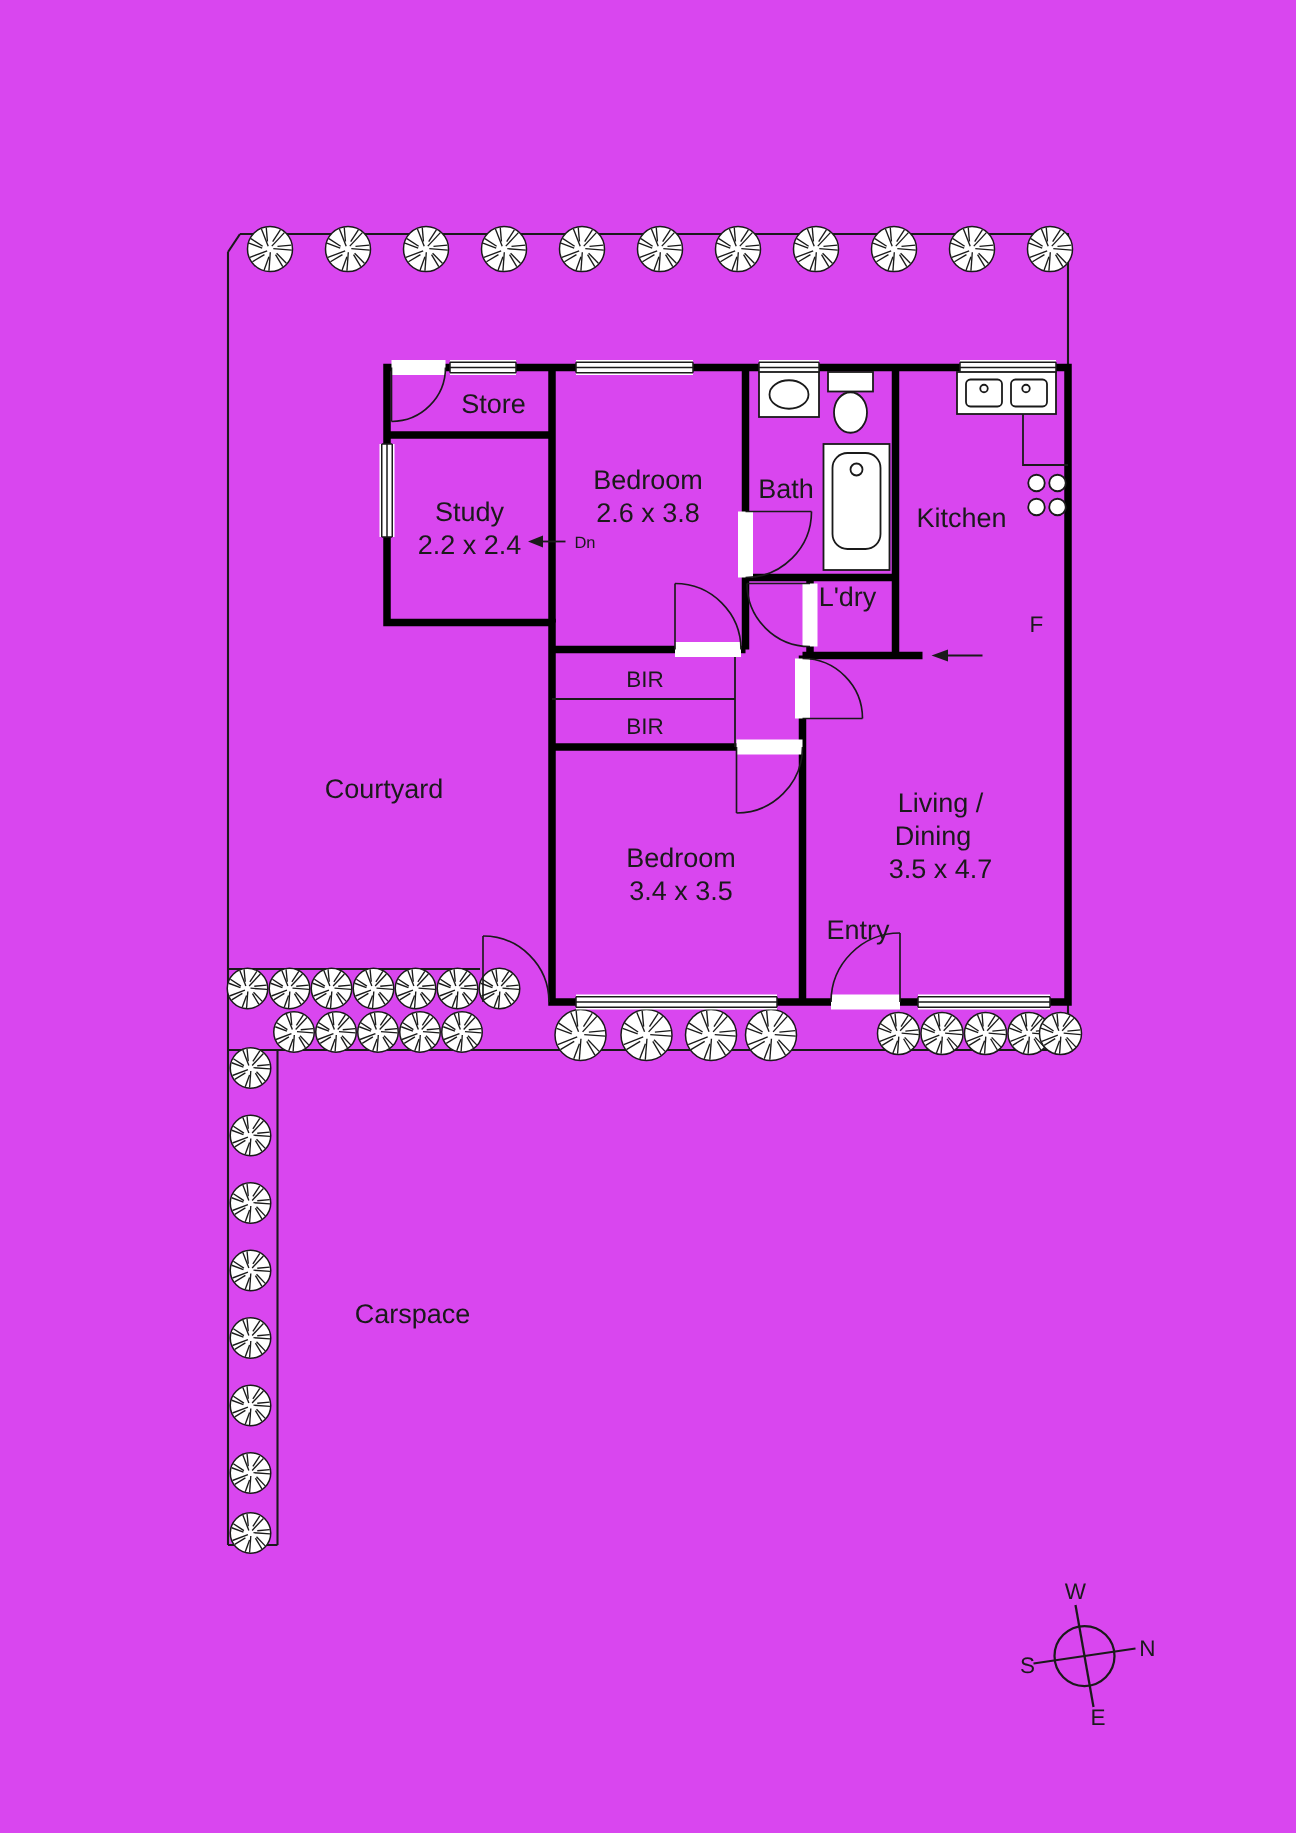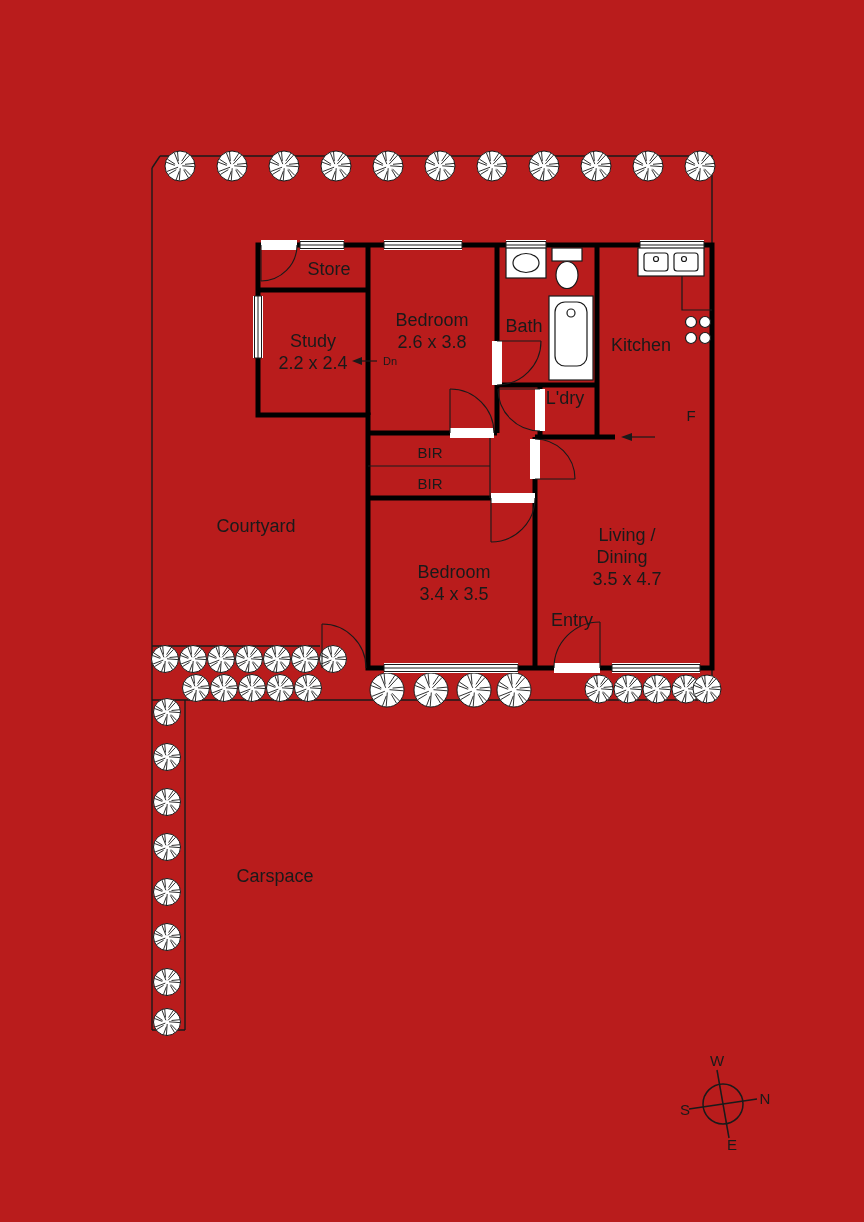--- a/index.html
+++ b/index.html
@@ -1,16 +1,16 @@
 <!DOCTYPE html>
 <html><head>
 <meta charset="utf-8">
 <style>
   html,body{margin:0;padding:0;background:#ffffff}
-  .canvas{position:relative;width:864px;height:1222px;background:#b91c1c;
+  .canvas{position:relative;width:864px;height:1222px;background:#d946ef;
           font-family:"Liberation Sans",sans-serif;overflow:hidden}
   svg{display:block}
   svg text{fill:#1a1a1a}
   .room{font-size:18px}
   .small{font-size:15px}
   .tiny{font-size:11px}
   .compass-label{font-size:15px}
   .wall{stroke:#000;stroke-width:5;fill:none}
   .thin{stroke:#1a1a1a;stroke-width:1.2;fill:none}
   .boundary{stroke:#1a1a1a;stroke-width:1.4;fill:none}

